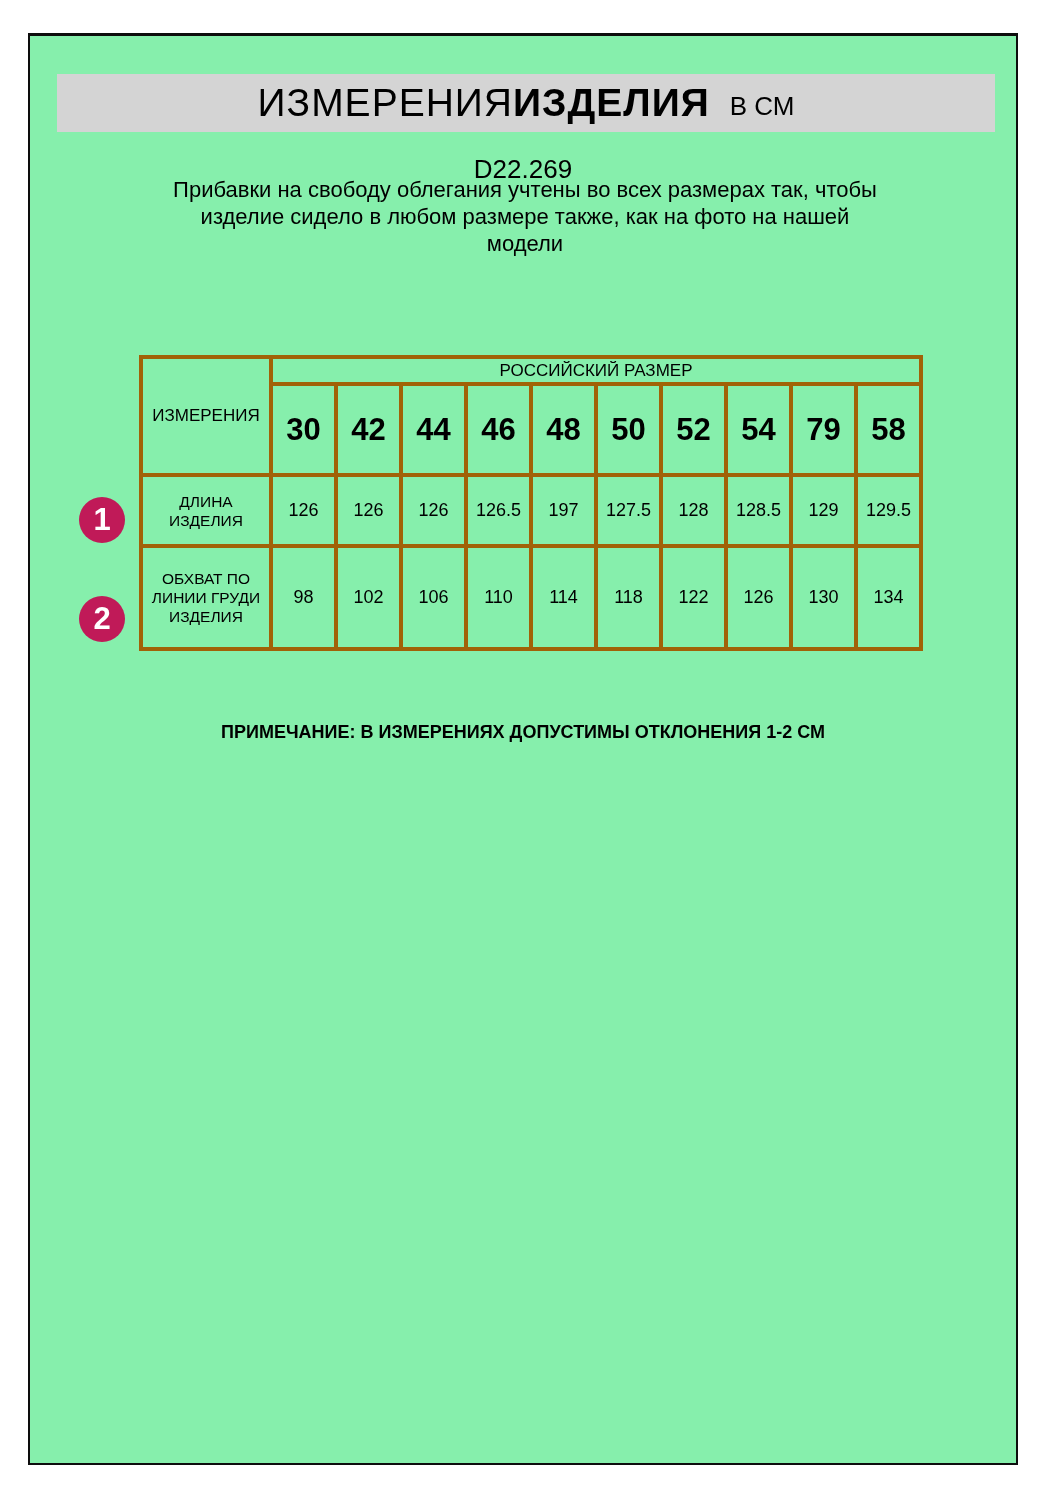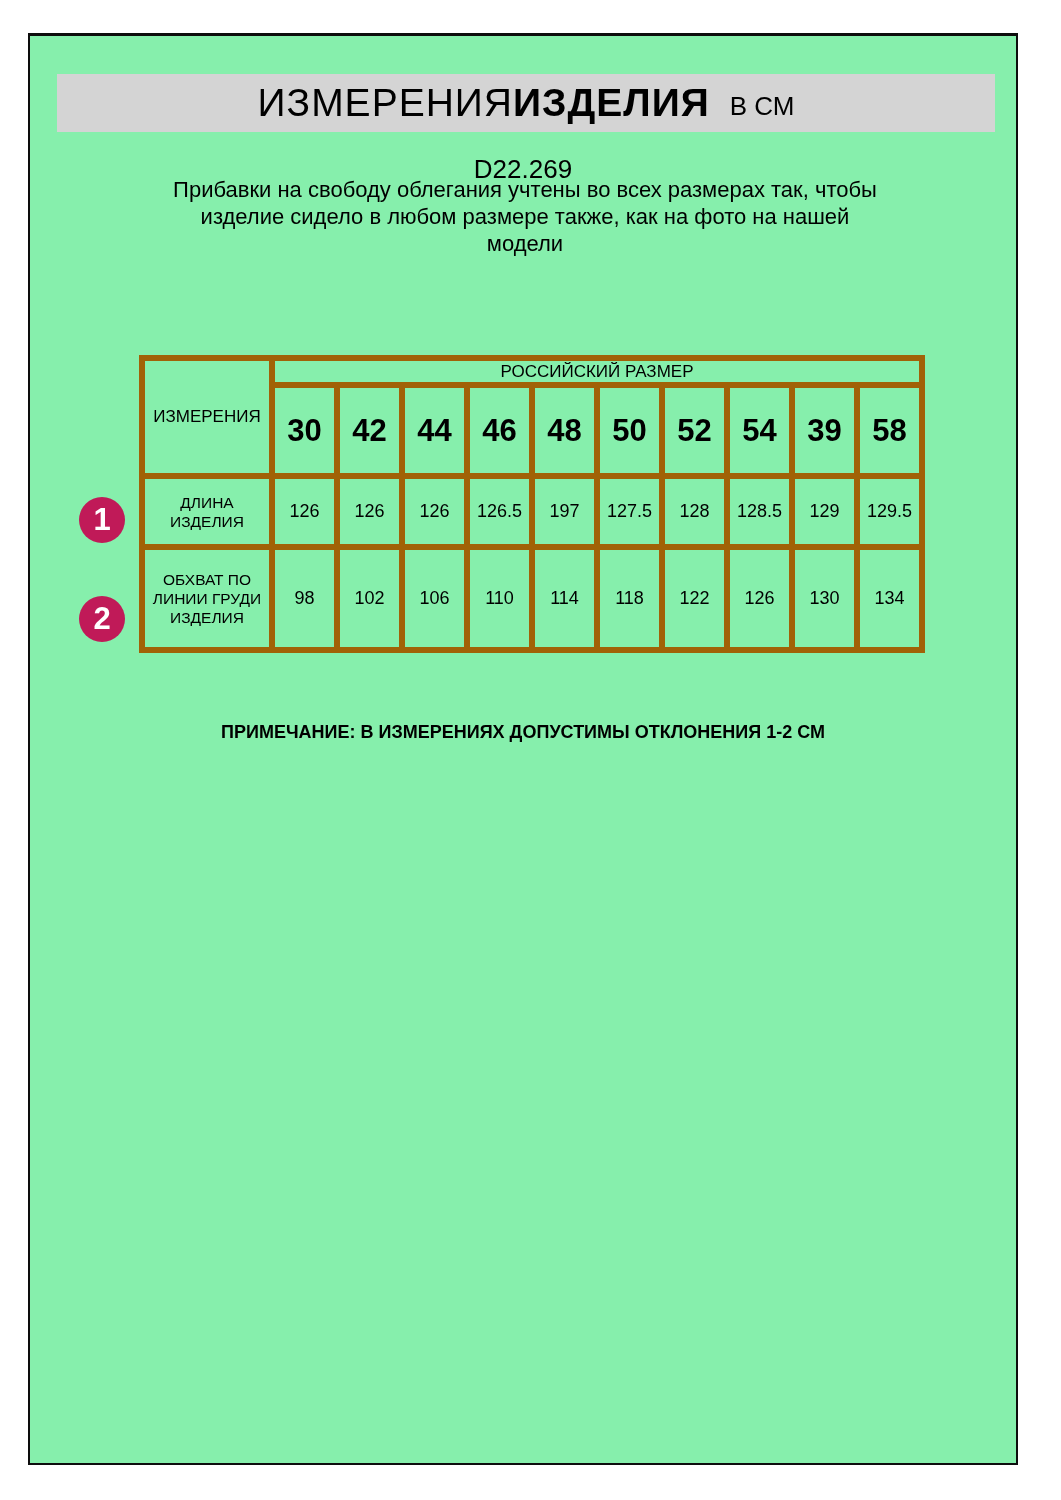--- a/index.html
+++ b/index.html
@@ -48,21 +48,21 @@
     font-weight: 400;
   }
   .size-table {
     position: absolute;
     left: 109px; top: 319px;         
     border-collapse: collapse;
     table-layout: fixed;
     border: 3px solid #000;
   }
   .size-table td {
-    border: 6px solid #a16207;
+    border: 4px solid #a16207;
     text-align: center;
     vertical-align: middle;
     padding: 0 2px;
     margin-top: 10px;
   }
   .size-table .corner-cell { font-size: 17px; font-weight: 400; }
   .size-table .group-cell  { font-size: 17px; font-weight: 400; height: 27px; }
   .size-table .size-cell   { font-size: 31px; font-weight: 900; height: 91px; }
   .size-table .label-cell  { font-size: 15.5px; line-height: 19px; }
   .size-table .value-cell  { font-size: 18px; }
@@ -136,21 +136,21 @@
     </tr>
     <tr>
       <td class="size-cell">30</td>
       <td class="size-cell">42</td>
       <td class="size-cell">44</td>
       <td class="size-cell">46</td>
       <td class="size-cell">48</td>
       <td class="size-cell">50</td>
       <td class="size-cell">52</td>
       <td class="size-cell">54</td>
-      <td class="size-cell">39</td>
+      <td class="size-cell">79</td>
       <td class="size-cell">58</td>
     </tr>
     <tr class="row-1">
       <td class="label-cell">ДЛИНА ИЗДЕЛИЯ</td>
       <td class="value-cell">126</td>
       <td class="value-cell">126</td>
       <td class="value-cell">126</td>
       <td class="value-cell">126.5</td>
       <td class="value-cell">197</td>
       <td class="value-cell">127.5</td>

